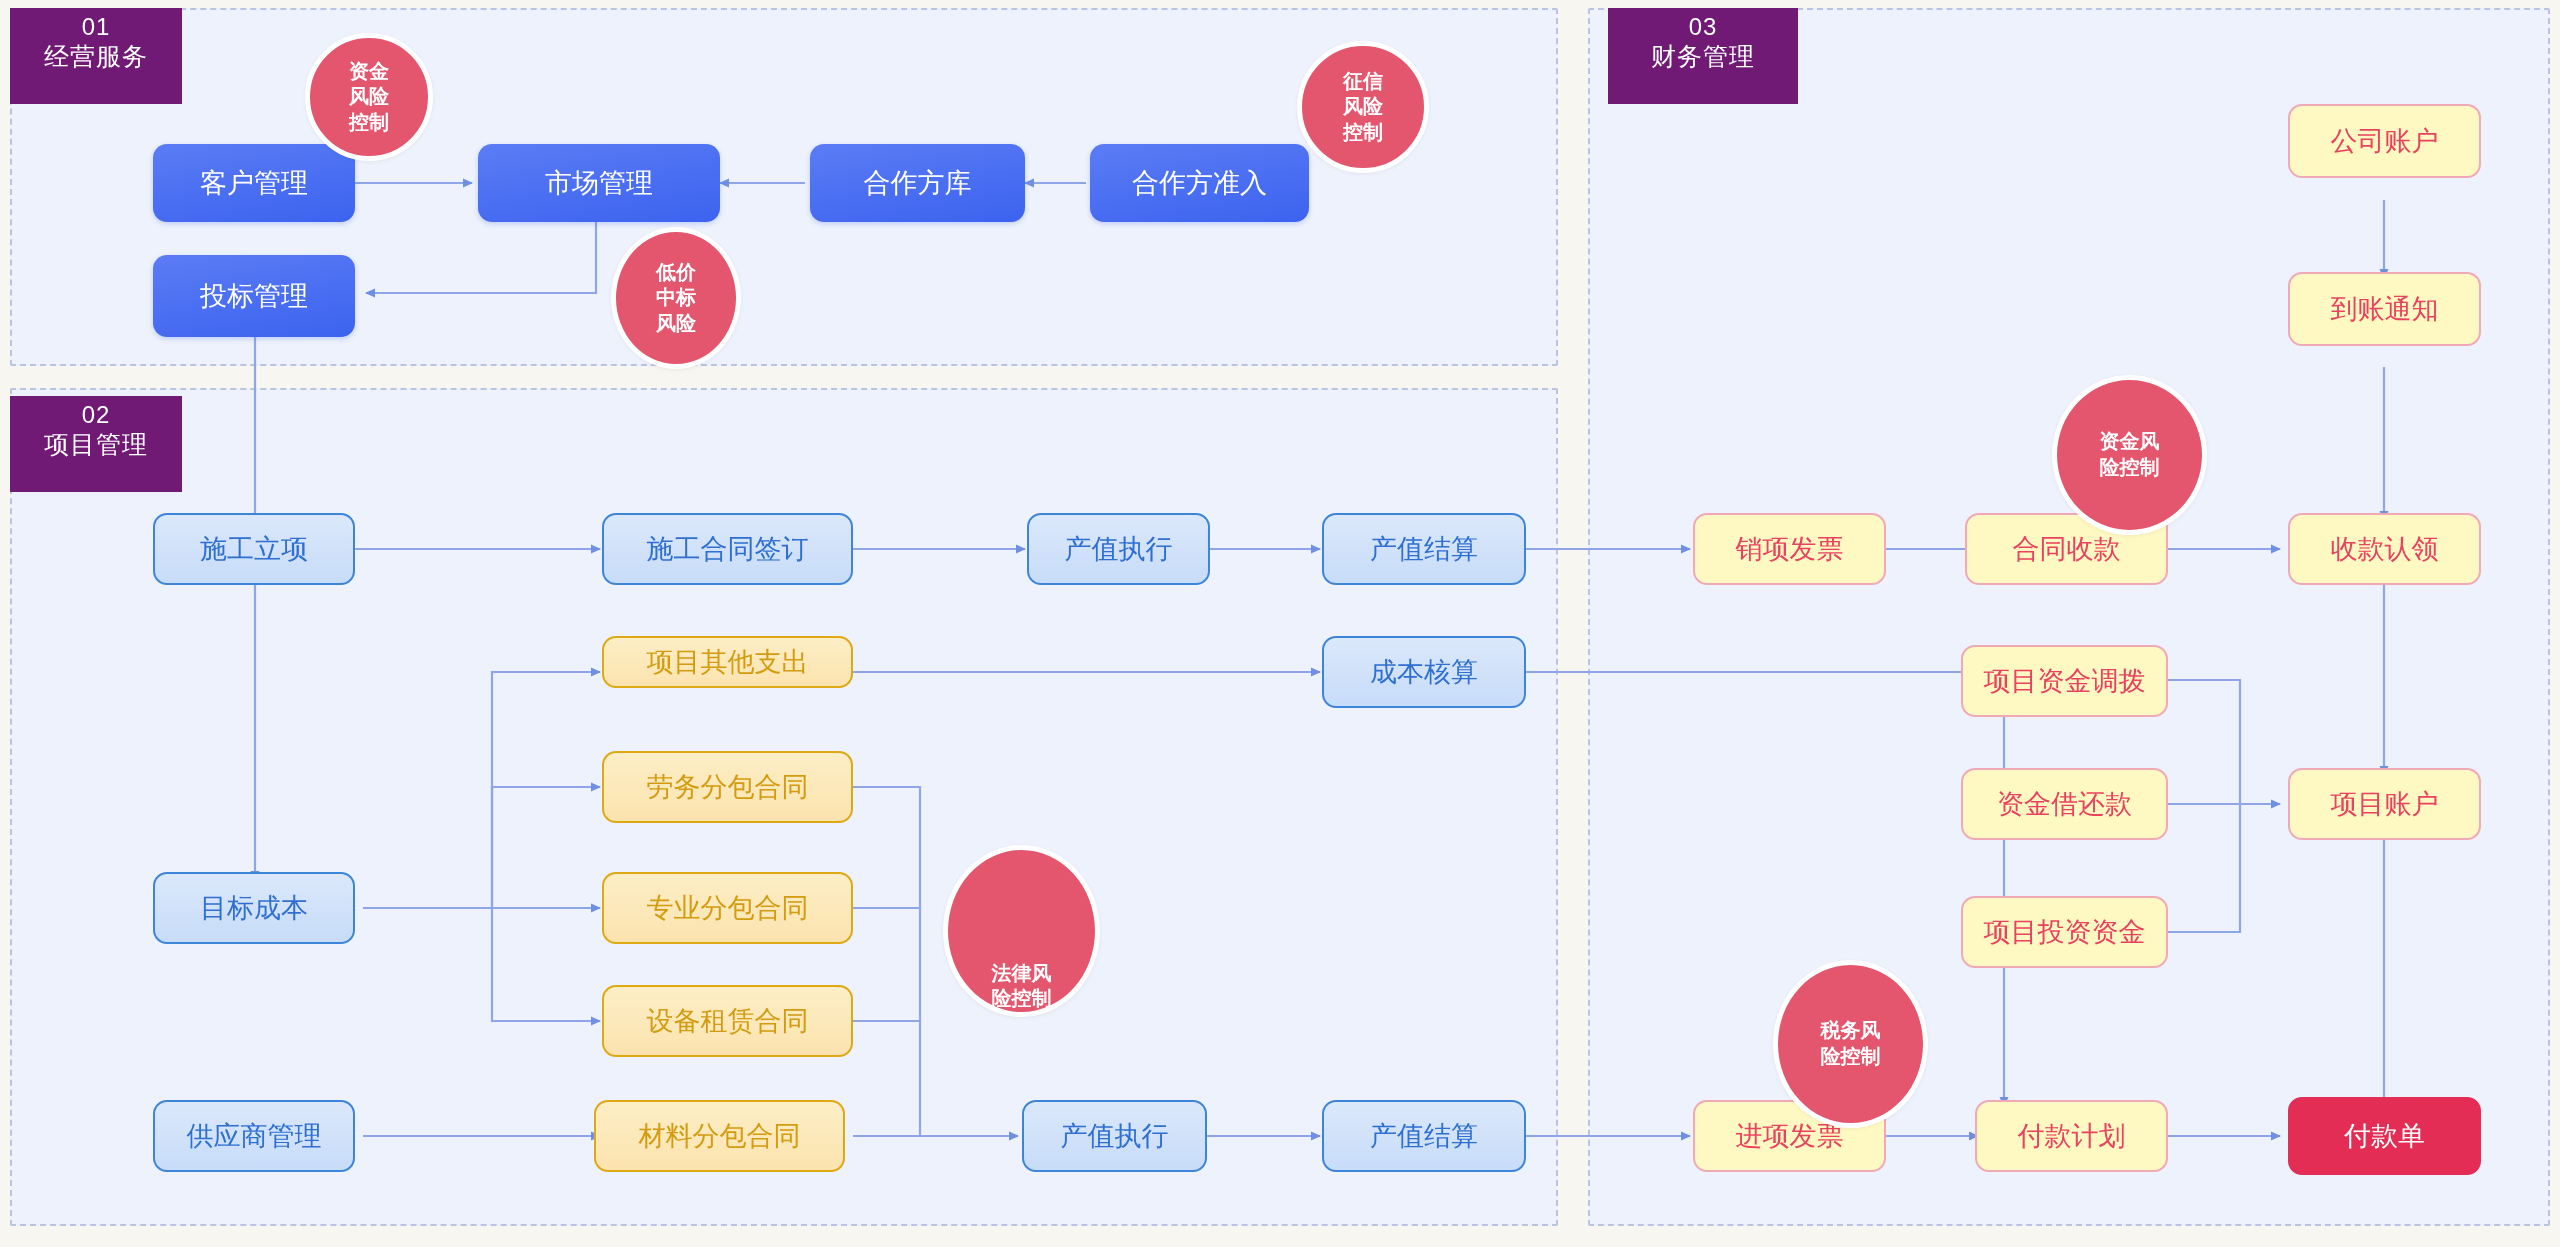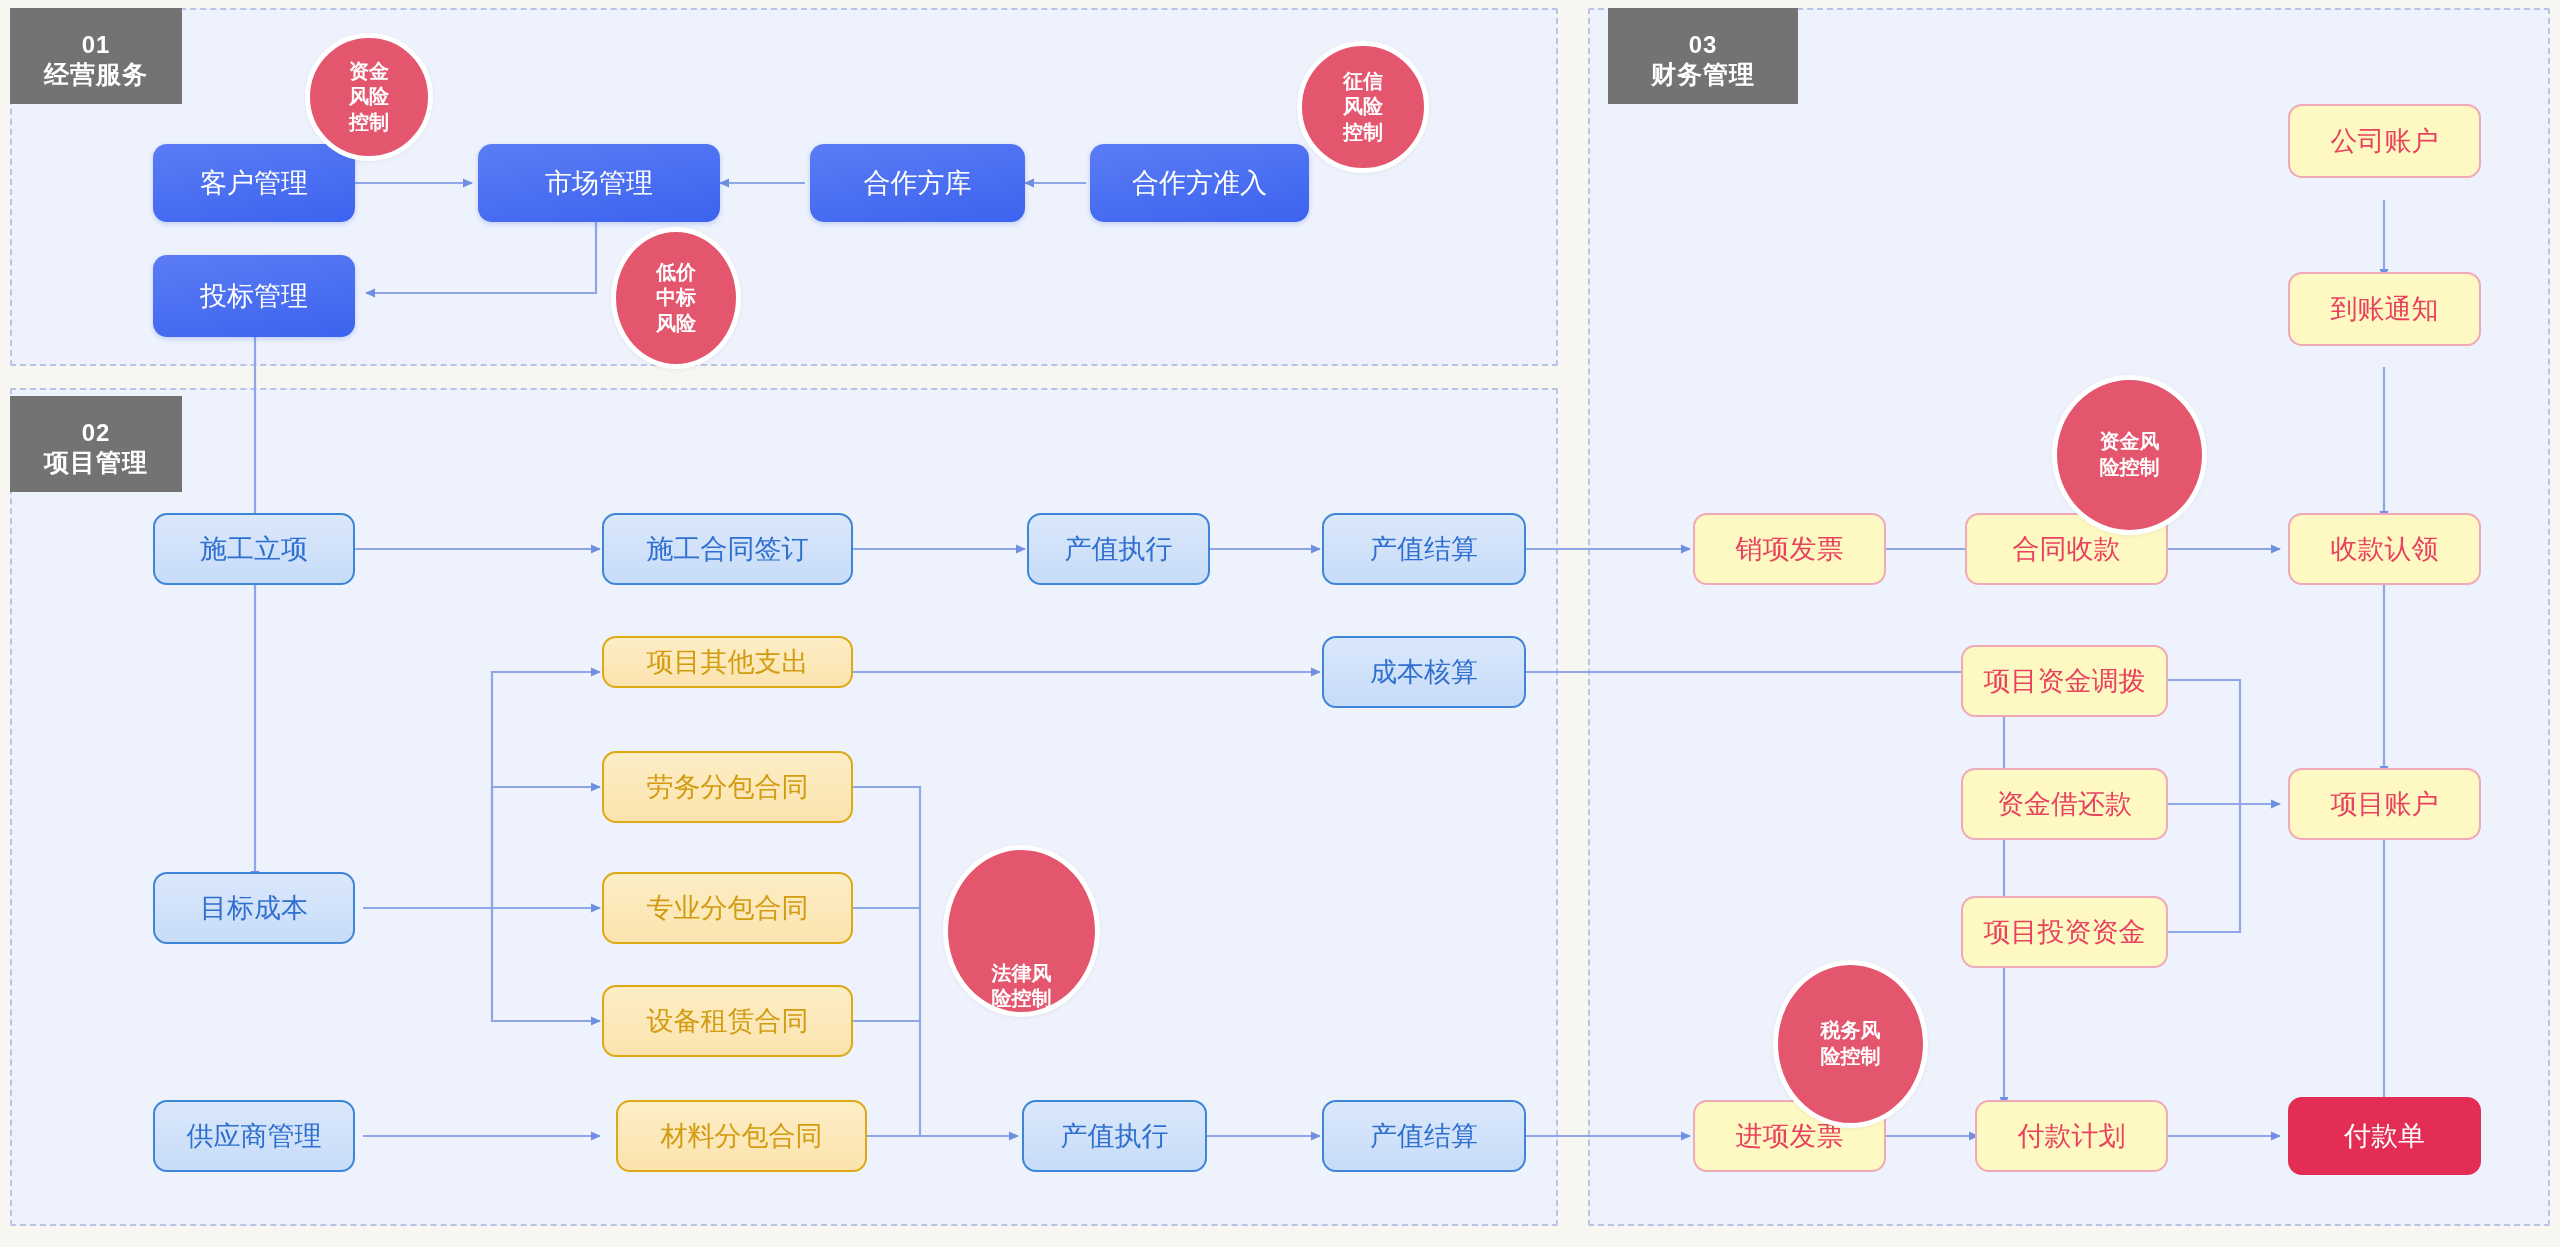--- a/index.html
+++ b/index.html
@@ -15,26 +15,26 @@
   
   .panel{
     position:absolute;
     border:2px dashed #b9c3e4;
     background:#eef2fd;
     box-sizing:border-box;
     border-radius:2px;
   }
   .panel-badge{
     position:absolute;
-    background:#737373;
-    color:#ffffff;
-    font-weight:bold;
+    background:#701a75;
+    color:#ffffff;
+    font-weight:normal;
     text-align:center;
     box-sizing:border-box;
-    padding:22px 18px 12px 18px;
+    padding:4px 18px 12px 18px;
     line-height:1.22;
     z-index:40;
     letter-spacing:1px;
   }
   .panel-badge .num{display:block;font-size:24px;}
   .panel-badge .nm{display:block;font-size:25px;}
 
   
   #wires{position:absolute;left:0;top:0;width:2560px;height:1247px;z-index:10;pointer-events:none;}
 
@@ -211,21 +211,21 @@
   <div class="node n-blue-light" style="left:1322px;top:636px;width:204px;height:72px;">成本核算</div>
 
   <div class="node n-yellow" style="left:602px;top:751px;width:251px;height:72px;">劳务分包合同</div>
 
   <div class="node n-blue-light" style="left:153px;top:872px;width:202px;height:72px;">目标成本</div>
   <div class="node n-yellow" style="left:602px;top:872px;width:251px;height:72px;">专业分包合同</div>
 
   <div class="node n-yellow" style="left:602px;top:985px;width:251px;height:72px;">设备租赁合同</div>
 
   <div class="node n-blue-light" style="left:153px;top:1100px;width:202px;height:72px;">供应商管理</div>
-  <div class="node n-yellow" style="left:616px;top:1100px;width:251px;height:72px;">材料分包合同</div>
+  <div class="node n-yellow" style="left:594px;top:1100px;width:251px;height:72px;">材料分包合同</div>
   <div class="node n-blue-light" style="left:1022px;top:1100px;width:185px;height:72px;">产值执行</div>
   <div class="node n-blue-light" style="left:1322px;top:1100px;width:204px;height:72px;">产值结算</div>
 
   <div class="node n-pink" style="left:2288px;top:104px;width:193px;height:74px;">公司账户</div>
   <div class="node n-pink" style="left:2288px;top:272px;width:193px;height:74px;">到账通知</div>
   <div class="node n-pink" style="left:1693px;top:513px;width:193px;height:72px;">销项发票</div>
   <div class="node n-pink" style="left:1965px;top:513px;width:203px;height:72px;">合同收款</div>
   <div class="node n-pink" style="left:2288px;top:513px;width:193px;height:72px;">收款认领</div>
 
   <div class="node n-pink" style="left:1961px;top:645px;width:207px;height:72px;">项目资金调拨</div>

